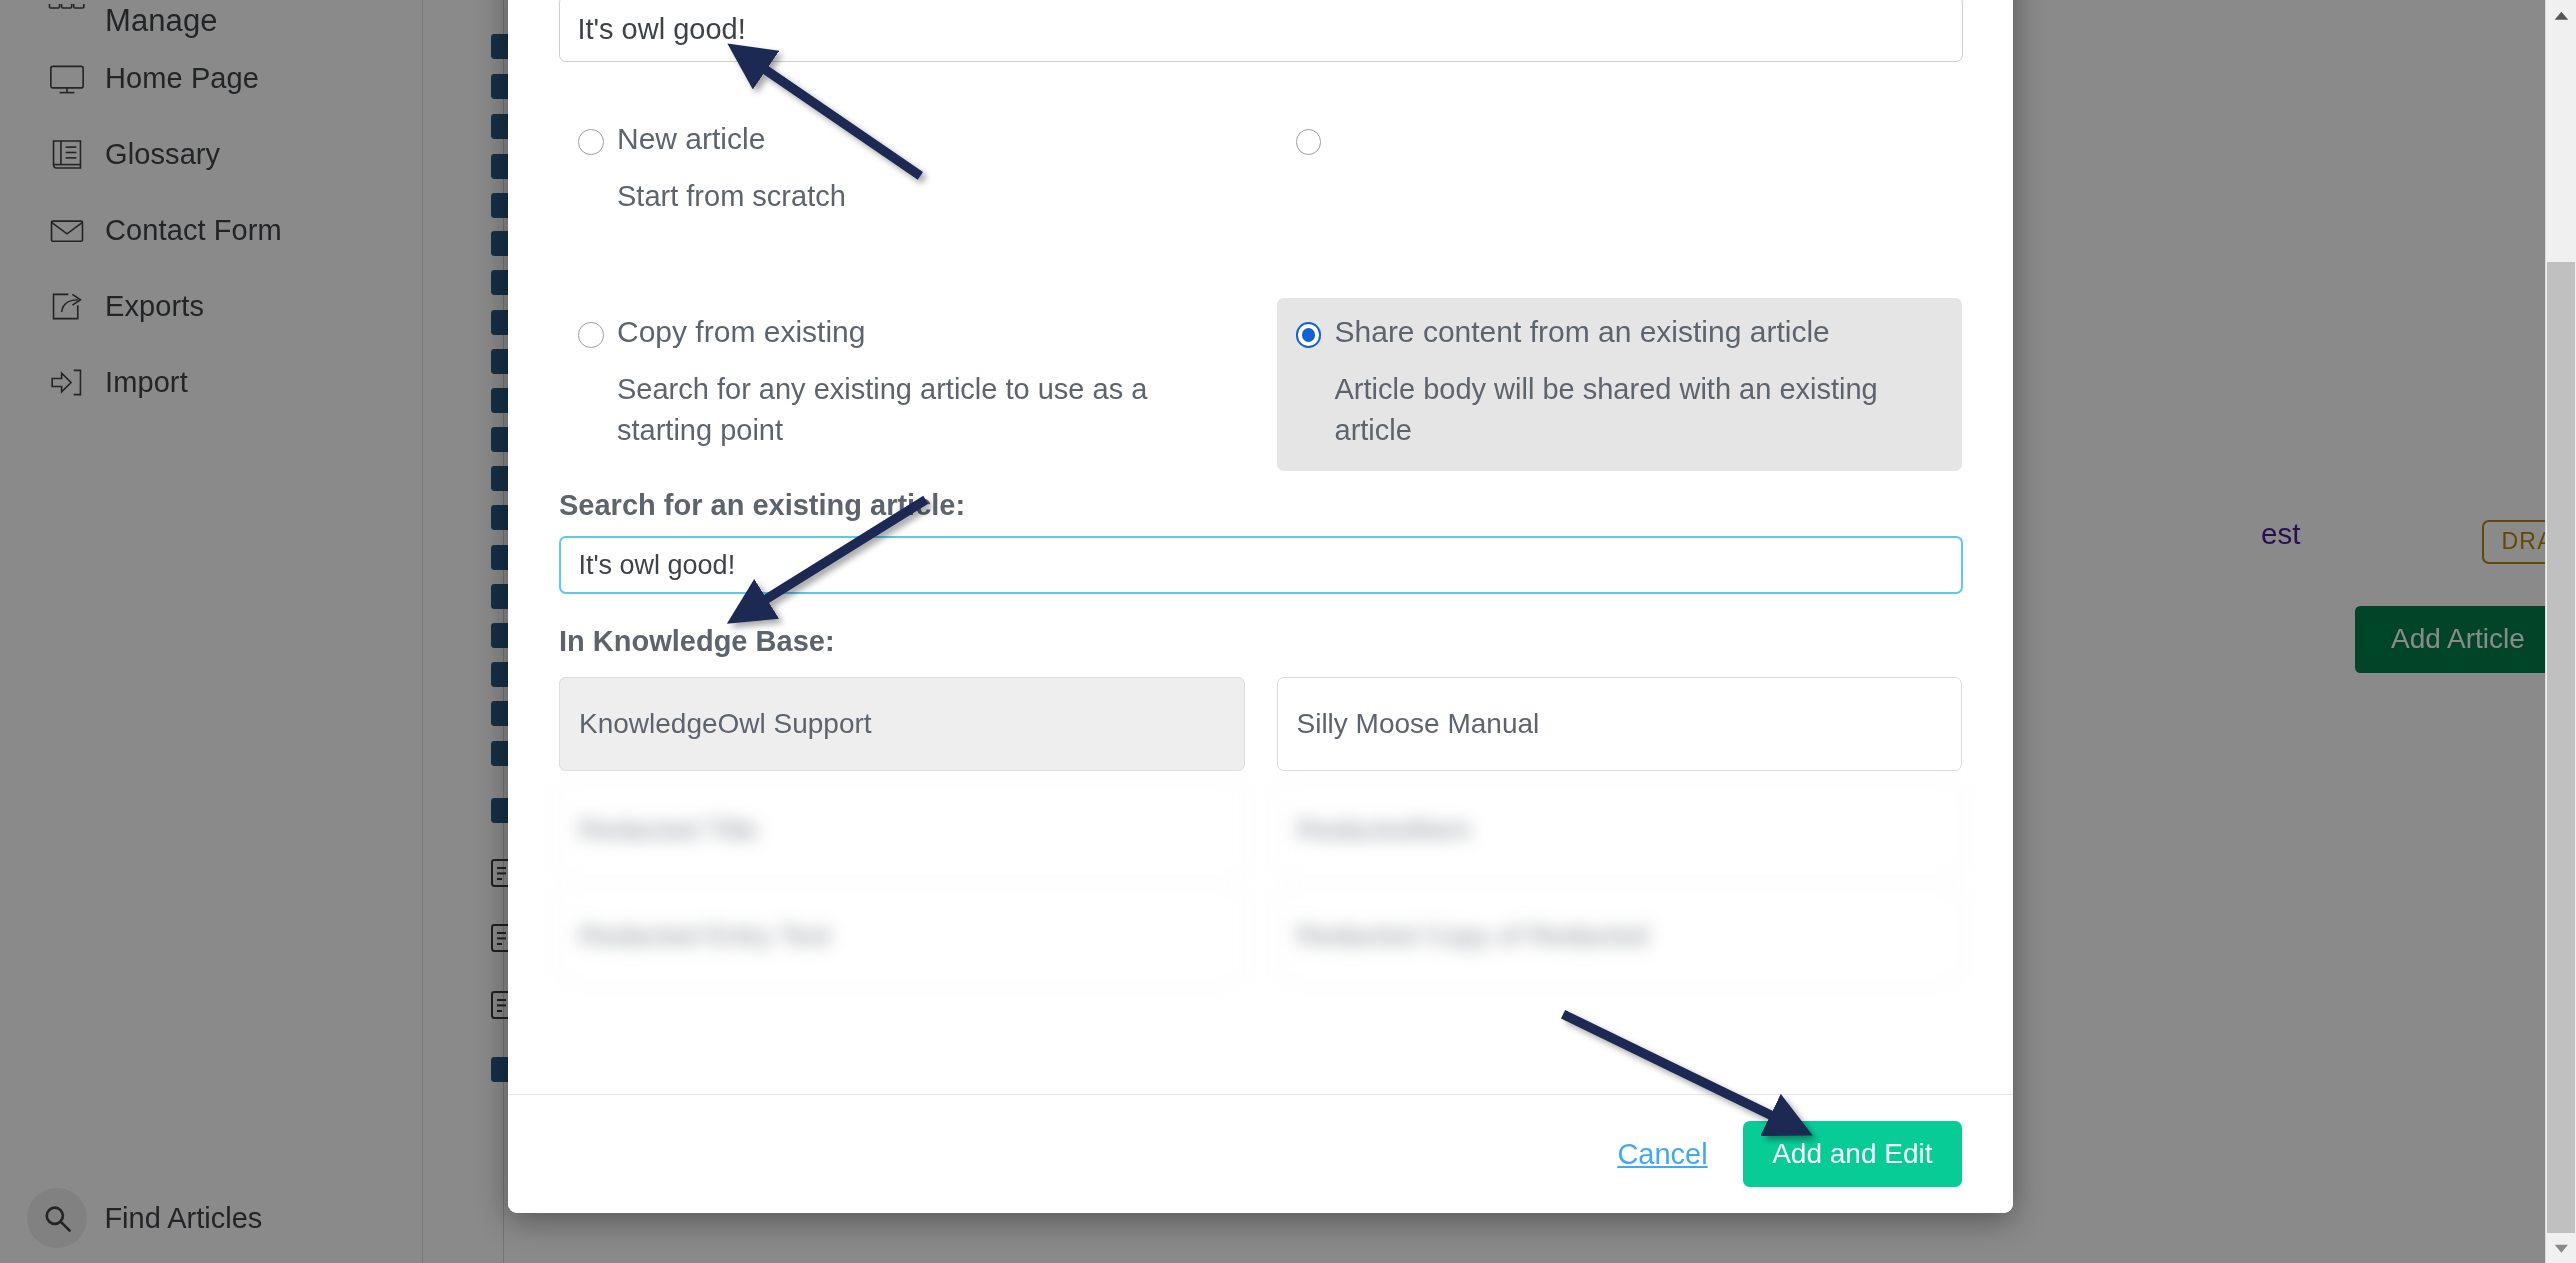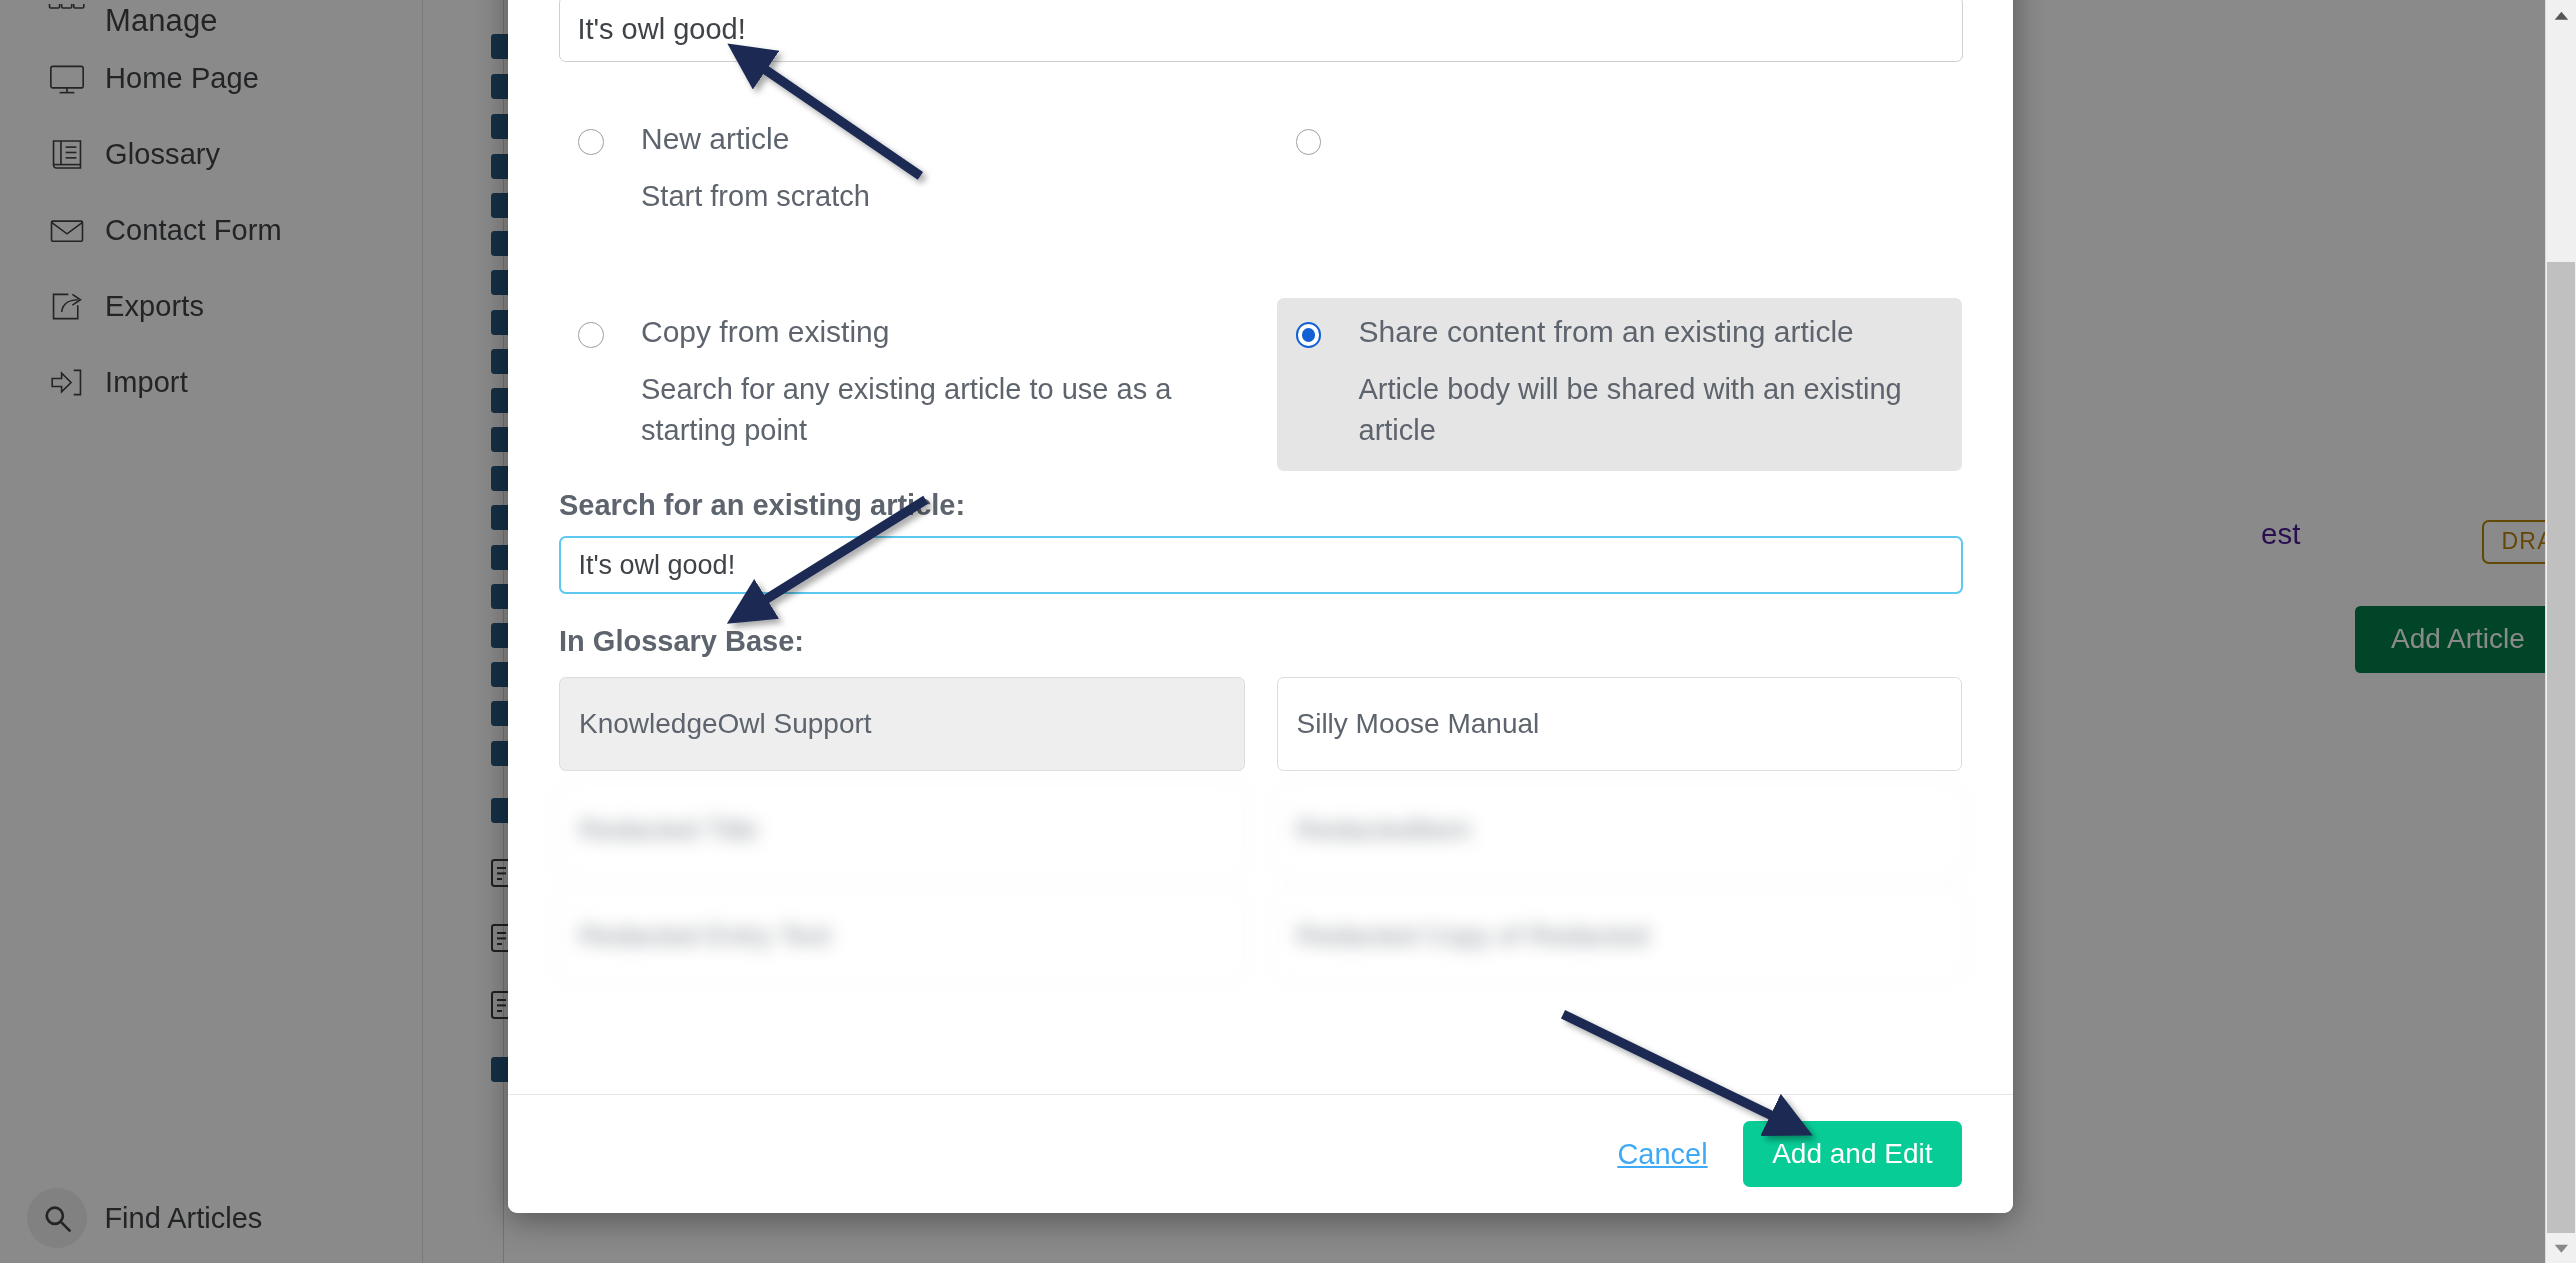--- a/index.html
+++ b/index.html
@@ -107,21 +107,21 @@
     box-shadow: 0 0.7px 1.3px rgba(0,0,0,.05) inset;
   }
 
   
   #options-grid {
     display: grid; grid-template-columns: 1fr 1fr; column-gap: 32px;
     margin-top: 43px;
   }
   .opt-card {
     padding: 17.4px 19px 20px 19px; border-radius: 6.7px;
-    display: grid; grid-template-columns: 35px 1fr; column-gap: 28px;
+    display: grid; grid-template-columns: 35px 1fr; column-gap: 4px;
     align-items: start;
   }
   .opt-card.selected { background: #e5e5e5; }
   .opt-radio {
     width: 25.5px; height: 25.5px; border-radius: 50%;
     border: 1.3px solid #9aa0a6; background: #fff;
     margin-top: 6.7px; position: relative; flex: 0 0 25.5px;
   }
   .opt-card.selected .opt-radio {
     border: 2px solid #1161d5; background: #ffffff;
@@ -361,21 +361,21 @@
           <div class="opt-title">Share content from an existing article</div>
           <div class="opt-desc">Article body will be shared with an existing article</div>
         </div>
       </div>
     </div>
 
     <div class="block-label">Search for an existing article:</div>
 
     <input class="search-input" type="text" value="It's owl good!" style="">
 
-    <div class="block-label" id="kb-label">In Glossary Base:</div>
+    <div class="block-label" id="kb-label">In Knowledge Base:</div>
 
     <div id="kb-grid">
       <div class="kb-col">
         <div class="kb-item active">
           <span>KnowledgeOwl Support</span>
         </div>
         <div class="kb-item blurred">
           <span>Redacted Title</span>
         </div>
         <div class="kb-item blurred">

